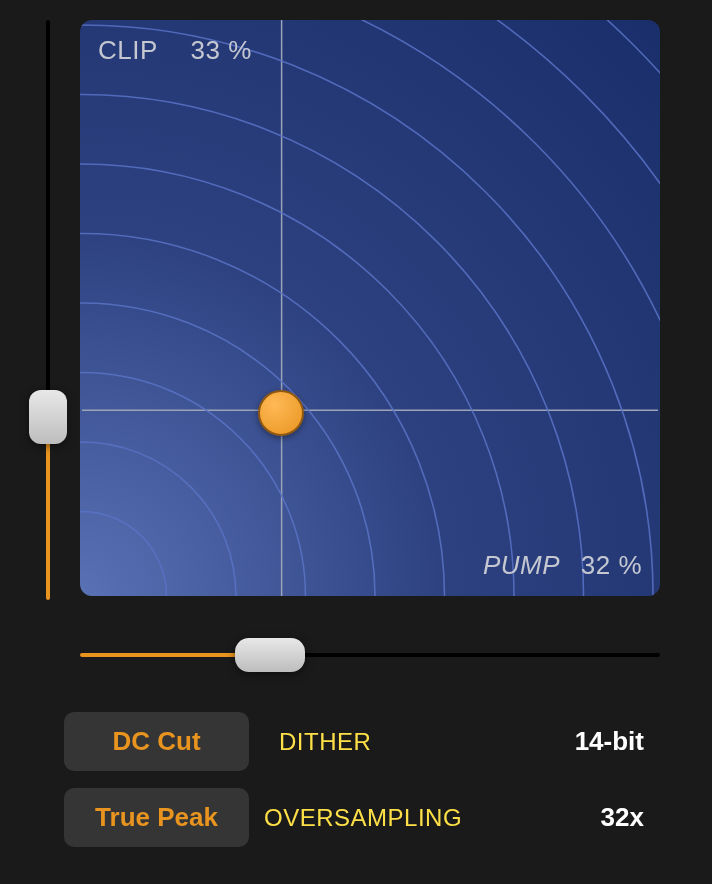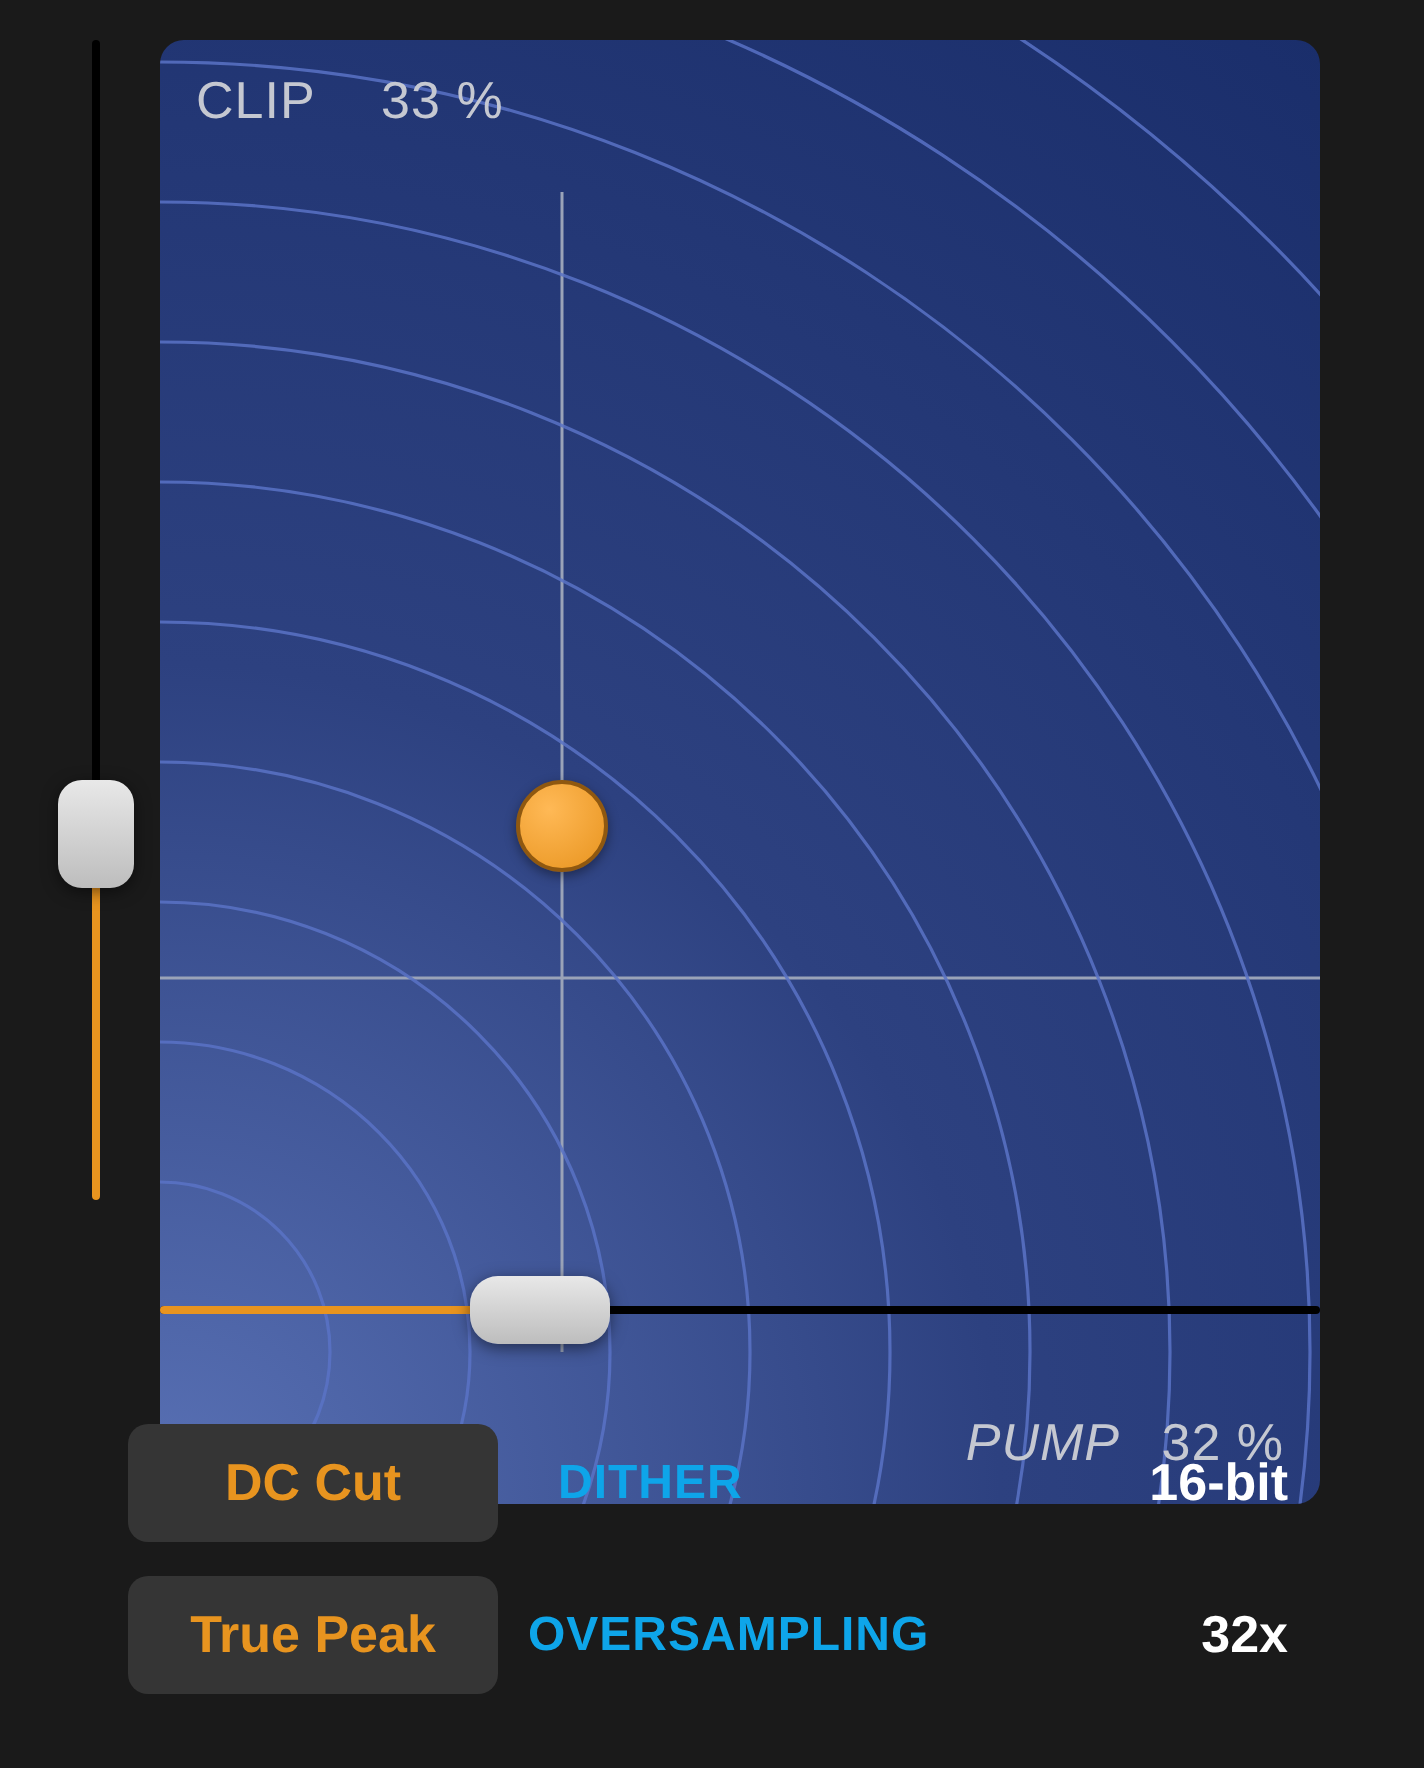--- a/index.html
+++ b/index.html
@@ -17,21 +17,21 @@
     .container {
       position: relative;
       width: 100%;
       height: 100%;
     }
     .xy-pad {
       position: absolute;
       left: 80px;
       top: 20px;
       width: 580px;
-      height: 732px;
+      height: 576px;
       background: radial-gradient(circle at 0% 100%, #5971b5 0%, #2d4180 45%, #1a2e6b 100%);
       border-radius: 12px;
       overflow: hidden;
     }
     .xy-pad svg {
       width: 100%;
       height: 100%;
       display: block;
     }
     .clip-label {
@@ -165,23 +165,23 @@
       background: #353535;
       border-radius: 10px;
       padding: 14px 0;
       width: 185px;
       text-align: center;
       font-size: 26px;
       font-weight: 700;
       color: #e8941f;
     }
     .control-label {
-      color: #0ea5e9;
+      color: #fde047;
       font-size: 24px;
-      font-weight: 700;
+      font-weight: 400;
       letter-spacing: 0.5px;
       flex: 1;
     }
     .control-value {
       color: #ffffff;
       font-size: 26px;
       font-weight: 600;
       text-align: right;
     }
   </style>
@@ -229,21 +229,21 @@
     <div class="h-slider-track"></div>
     <div class="h-slider-fill"></div>
     <div class="h-slider-thumb"></div>
   </div>
 
   <div class="controls-row row1">
     <div class="toggle-btn">
       <span>DC Cut</span>
     </div>
     <div class="control-label">DITHER</div>
-    <div class="control-value">16-bit</div>
+    <div class="control-value">14-bit</div>
   </div>
 
   <div class="controls-row row2">
     <div class="toggle-btn">
       <span>True Peak</span>
     </div>
     <div class="control-label">OVERSAMPLING</div>
     <div class="control-value">32x</div>
   </div>
 

